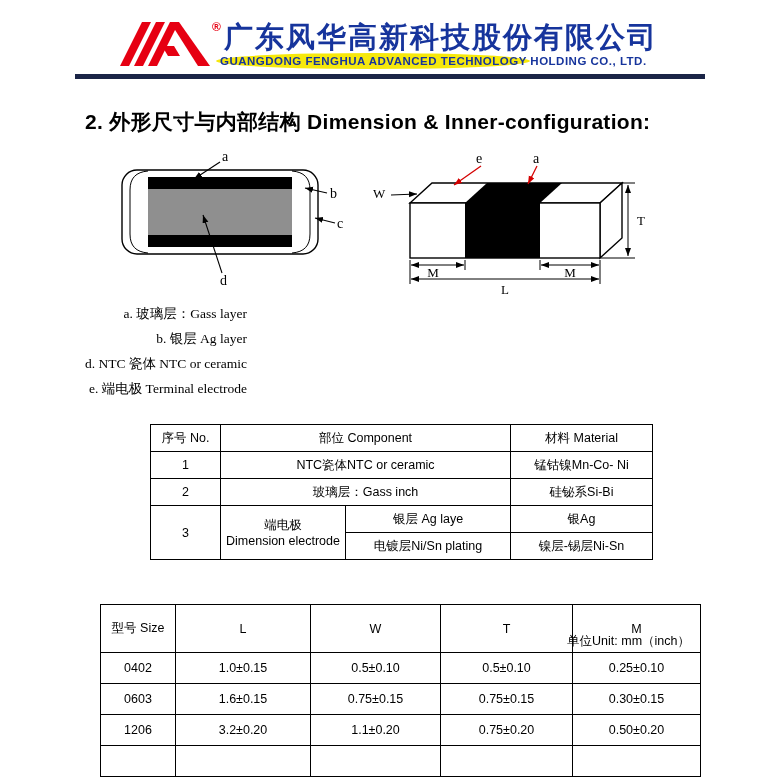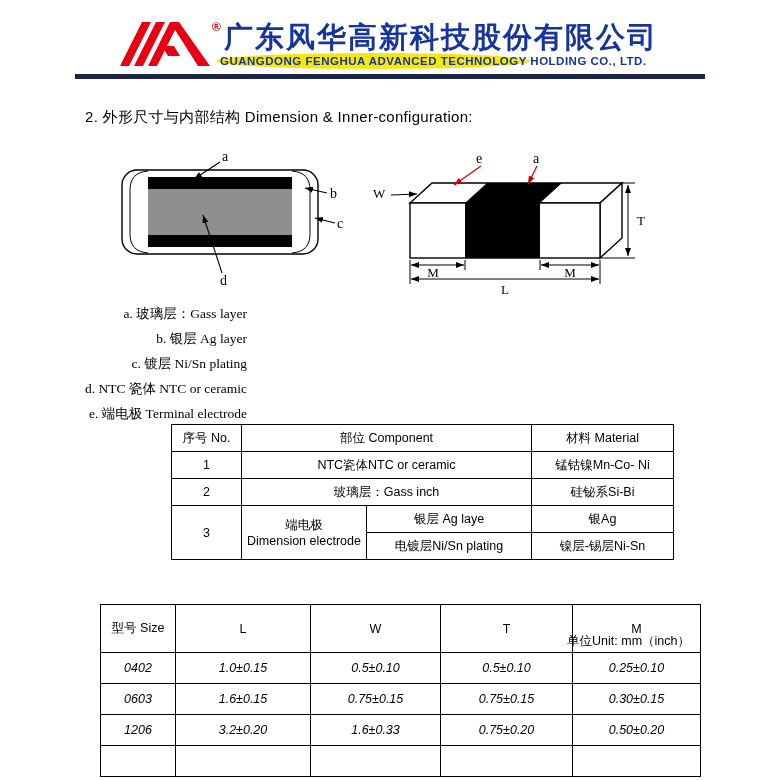--- a/index.html
+++ b/index.html
@@ -25,45 +25,45 @@
     background:var(--highlight_yellow,#f6e80c); border-radius:50%;
   }
   .company-en {
     position:relative; white-space:nowrap; line-height:18px;
     font-size:11.5px; font-weight:bold; letter-spacing:0.5px;
     color:var(--brand_blue,#16349c);
   }
   .header-rule { position:absolute; left:75px; top:74px; width:630px; height:5px; background:var(--rule_navy,#1b2547); }
 
   
-  .section-title { position:absolute; left:85px; top:108px; font-size:15px; font-weight:normal; letter-spacing:0.3px; }
+  .section-title { position:absolute; left:85px; top:108px; font-size:21px; font-weight:bold; letter-spacing:0.3px; }
 
   
   .diag-left  { position:absolute; left:108px; top:146px; width:240px; height:142px; }
   .diag-right { position:absolute; left:365px; top:148px; width:300px; height:150px; }
   .d-thin   { fill:none; stroke:#000; stroke-width:1; }
   .d-black  { fill:#000; }
   .d-gray   { fill:var(--diagram_gray,#8f8f8f); }
   .d-white  { fill:#fff; stroke:#000; stroke-width:1.4; }
   .d-label  { font-family:"Liberation Serif", serif; font-size:14px; fill:#000; }
   .d-dim    { font-family:"Liberation Serif", serif; font-size:13px; fill:#000; }
   .d-arrow-red { stroke:var(--arrow_red,#d40000); stroke-width:1.3; fill:none; }
 
   
   .legend { position:absolute; left:85px; top:301px; font-family:"Liberation Serif", serif; font-size:13.5px;text-align:right; }
   .legend .legend-item { height:25px; line-height:25px; }
 
   
   table { border-collapse:collapse; table-layout:fixed; }
   td, th { border:1px solid #000; text-align:center; vertical-align:middle; font-weight:normal; overflow:hidden; }
-  .comp-table { position:absolute; left:150px; top:424px; width:502px; font-size:12.5px;margin-left:21px; }
+  .comp-table { position:absolute; left:150px; top:424px; width:502px; font-size:12.5px; }
   .comp-table td { height:27px; padding:0 3px; }
   .size-table { position:absolute; left:100px; top:604px; width:600px; font-size:12.5px; }
   .size-table th { height:48px; }
-  .size-table td { height:31px;font-style:italic; }
+  .size-table td { height:31px; }
   .row-hl td { background:var(--row_cyan,#5fdfe3); }
 
   .unit-label { position:absolute; right:90px; top:585px; font-size:12.5px;margin-top:48px; }
 </style>
 </head>
 <body>
 
 <div class="page">
 
   <svg class="logo-svg" viewBox="0 0 96 56" aria-hidden="true">
@@ -154,21 +154,20 @@
 
     <line x1="54" y1="131" x2="46" y2="131" stroke="#000" stroke-width="1" marker-end="url(#abR)"></line>
     <line x1="226" y1="131" x2="234" y2="131" stroke="#000" stroke-width="1" marker-end="url(#abR)"></line>
     <line class="d-thin" x1="48" y1="131" x2="232" y2="131"></line>
     <text class="d-dim" x="140" y="146" text-anchor="middle">L</text>
   </svg>
 
   <div class="legend">
     <div class="legend-item">a. 玻璃层：Gass layer</div>
     <div class="legend-item">b. 银层 Ag layer</div>
-    <div class="legend-item">c. 镀层 Ni/Sn plating</div>
     <div class="legend-item">d. NTC 瓷体 NTC or ceramic</div>
     <div class="legend-item">e. 端电极 Terminal electrode</div>
   </div>
 
   <table class="comp-table">
     <colgroup>
         <col style="width:70px">
         <col style="width:125px">
         <col style="width:165px">
         <col style="width:142px">
@@ -235,21 +234,21 @@
       <tr>
         <td>0603</td>
         <td>1.6±0.15</td>
         <td>0.75±0.15</td>
         <td>0.75±0.15</td>
         <td>0.30±0.15</td>
       </tr>
       <tr>
         <td>1206</td>
         <td>3.2±0.20</td>
-        <td>1.6±0.33</td>
+        <td>1.1±0.20</td>
         <td>0.75±0.20</td>
         <td>0.50±0.20</td>
       </tr>
       <tr>
         <td></td>
         <td></td>
         <td></td>
         <td></td>
         <td></td>
       </tr>

